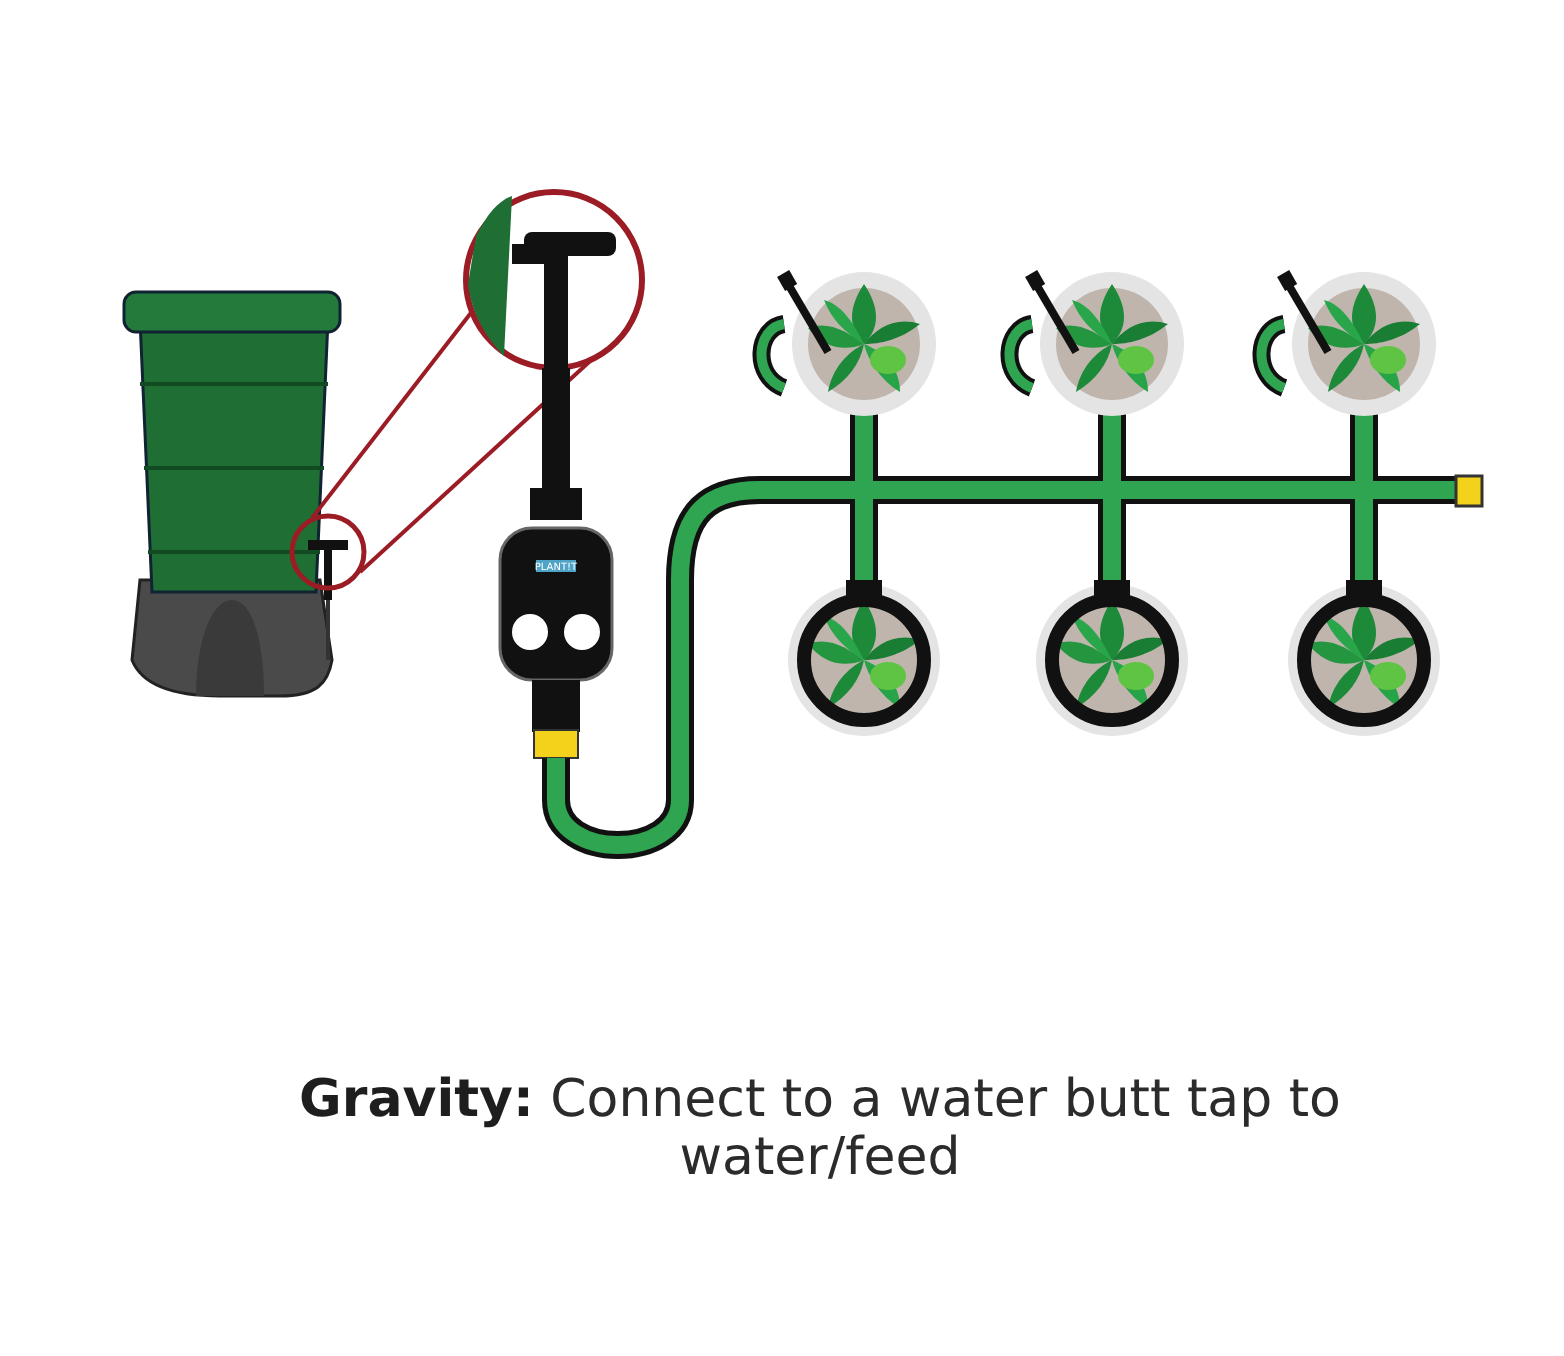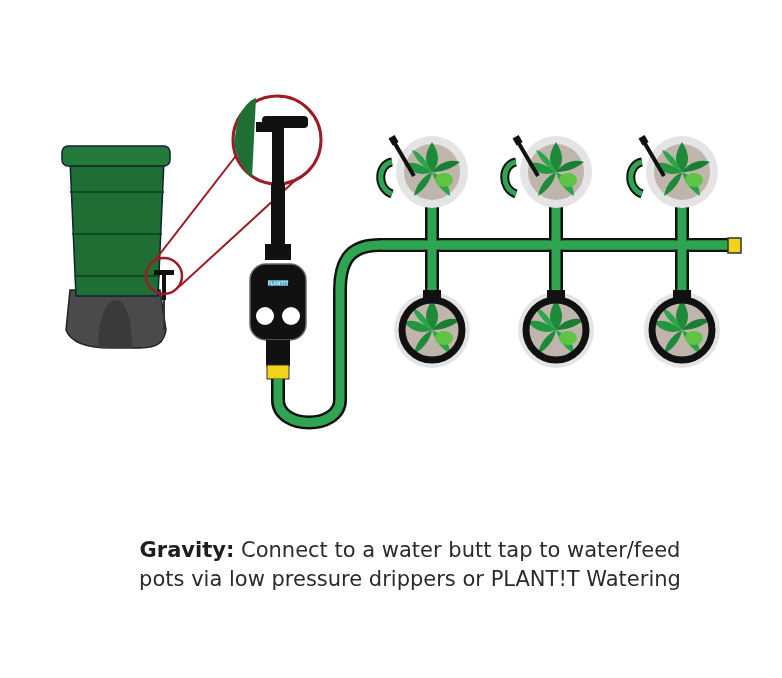--- a/index.html
+++ b/index.html
@@ -1,18 +1,18 @@
 <!DOCTYPE html>
 <html><head>
 <meta charset="utf-8">
 <style>
   html, body { margin: 0; padding: 0; background: #ffffff; }
   body { width: 782px; height: 678px; position: relative; overflow: hidden; font-family: "DejaVu Sans", "Liberation Sans", sans-serif; }
   #diagram { position: absolute; left: 0; top: 0; width: 782px; height: 500px; }
-  .caption { position: absolute; left: 100px; top: 536px; width: 620px; text-align: center; font-size: 21px; line-height: 29px; color: #2b2b2b; }
+  .caption { position: absolute; left: 100px; top: 536px; width: 620px; text-align: center; font-size: 26px; line-height: 29px; color: #2b2b2b; }
   .caption b { font-weight: bold; color: #1e1e1e; }
 </style>
 </head>
 <body>
 
 <svg id="diagram" viewBox="0 0 782 500" xmlns="http://www.w3.org/2000/svg">
   <defs>
     <g id="plant">
       <path d="M0,-30 C8,-18 8,-8 0,0 C-8,-8 -8,-18 0,-30Z" fill="#1d8a3a"></path>
       <path d="M28,-10 C18,-2 8,0 0,0 C6,-8 16,-14 28,-10Z" fill="#1a7d34"></path>
@@ -122,14 +122,14 @@
         <use href="#potRing"></use>
       </g>
     <g transform="translate(682,330)">
         <use href="#potRing"></use>
       </g>
   </g>
 </svg>
 
 <div class="caption">
   <b>Gravity:</b><span> Connect to a water butt tap to water/feed</span><br>
-  <span>pots via low pressure drippers or PLANT!T Watering</span><br>
+  <br>
 </div>
 
 </body></html>

